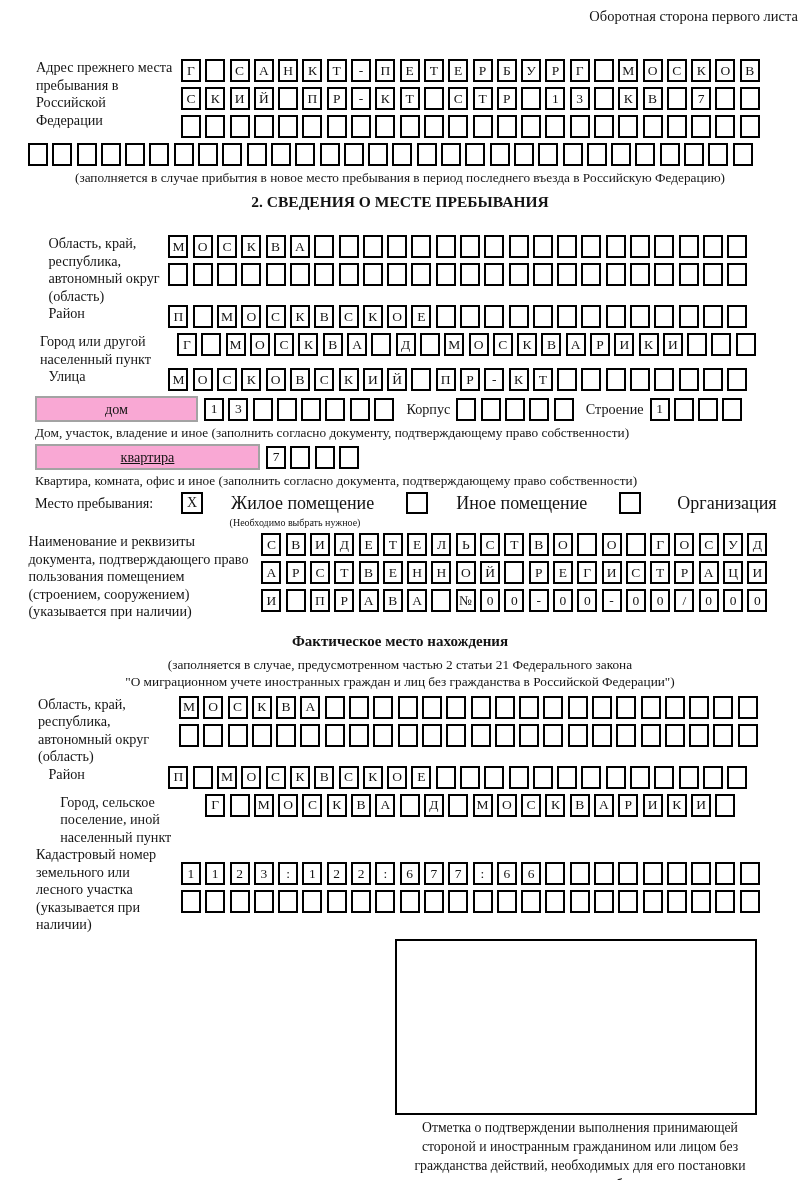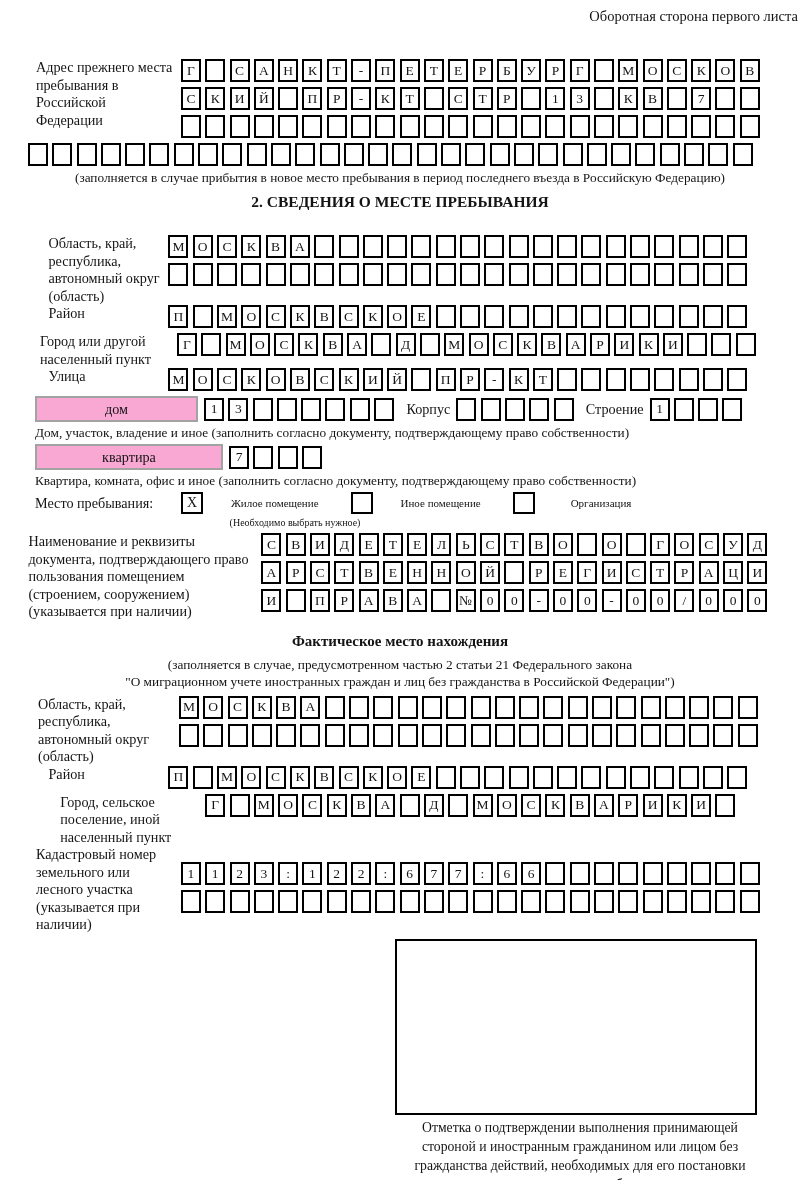--- a/index.html
+++ b/index.html
@@ -25,21 +25,21 @@
   .note{font-size:13.3px;text-align:center;line-height:17px;}
   .h2{font-weight:bold;text-align:center;font-size:15.5px;margin:7px 0 24px 0;}
   .h3{font-weight:bold;text-align:center;font-size:15px;margin:12px 0 6px 0;}
   .cap{font-size:13.3px;line-height:16px;margin:0 0 3px 0;}
   .wbox{border:2px solid #a3a3a3;height:26px;box-sizing:border-box;display:flex;align-items:center;justify-content:center;font-size:14.2px;background:#f9a8d4;flex:0 0 auto;}
   .houserow,.aptrow{display:flex;align-items:center;margin-bottom:3px;}
   .inl{font-size:14.2px;margin:0 6px 0 8px;white-space:nowrap;}
   .stayrow{display:flex;align-items:center;margin-top:3px;margin-bottom:3px;gap:18px;}
   .staylbl{font-size:14.2px;width:128px;flex:0 0 auto;}
   .chk{width:22px;height:22px;border:2px solid #000;box-sizing:border-box;display:flex;align-items:center;justify-content:center;font-size:14px;flex:0 0 auto;background:#fff;}
-  .optlbl{font-size:11px;margin-left:10px;margin-right:14px;white-space:nowrap;}
+  .optlbl{font-size:18px;margin-left:10px;margin-right:14px;white-space:nowrap;}
   .choosenote{font-size:10px;margin-left:140px;width:240px;text-align:center;margin-bottom:5px;}
   .padtop16{padding-top:16px;}
   .stamp{border:2px solid #000;width:362px;height:176px;margin-left:360px;margin-top:5px;box-sizing:border-box;background:#fff;}
   .stampcap{width:430px;margin-left:330px;text-align:center;font-size:13.7px;line-height:19px;margin-top:3px;}
   .mb0{margin-bottom:0;}
 </style>
 </head>
 <body>
 
 <div class="page">
@@ -343,29 +343,29 @@
       <div class="crow mb0">
           <div class="cell">1</div>
           <div class="cell"></div>
           <div class="cell"></div>
           <div class="cell"></div>
         </div>
     </div>
     <div class="cap">Дом, участок, владение и иное (заполнить согласно документу, подтверждающему право собственности)</div>
 
     <div class="aptrow">
-      <div class="wbox" style="width:188px;">квартира</div>
+      <div class="wbox" style="width:225px;text-decoration:underline;">квартира</div>
       <div class="crow mb0" style="margin-left:6px;">
           <div class="cell">7</div>
           <div class="cell"></div>
           <div class="cell"></div>
           <div class="cell"></div>
         </div>
     </div>
-    <div class="cap">Квартира, комната, офис и иное (заполнить согласно документу, подтверждающему право собственности)</div>
+    <div class="cap">Квартира, комната, офис и иное (заполнить согласно документа, подтверждающему право собственности)</div>
 
     <div class="stayrow">
       <div class="staylbl">Место пребывания:</div>
       <div class="chk">X</div>
       <div class="optlbl">Жилое помещение</div>
       <div class="chk"></div>
       <div class="optlbl">Иное помещение</div>
       <div class="chk"></div>
       <div class="optlbl" style="margin-left:18px;">Организация</div>
     </div>

